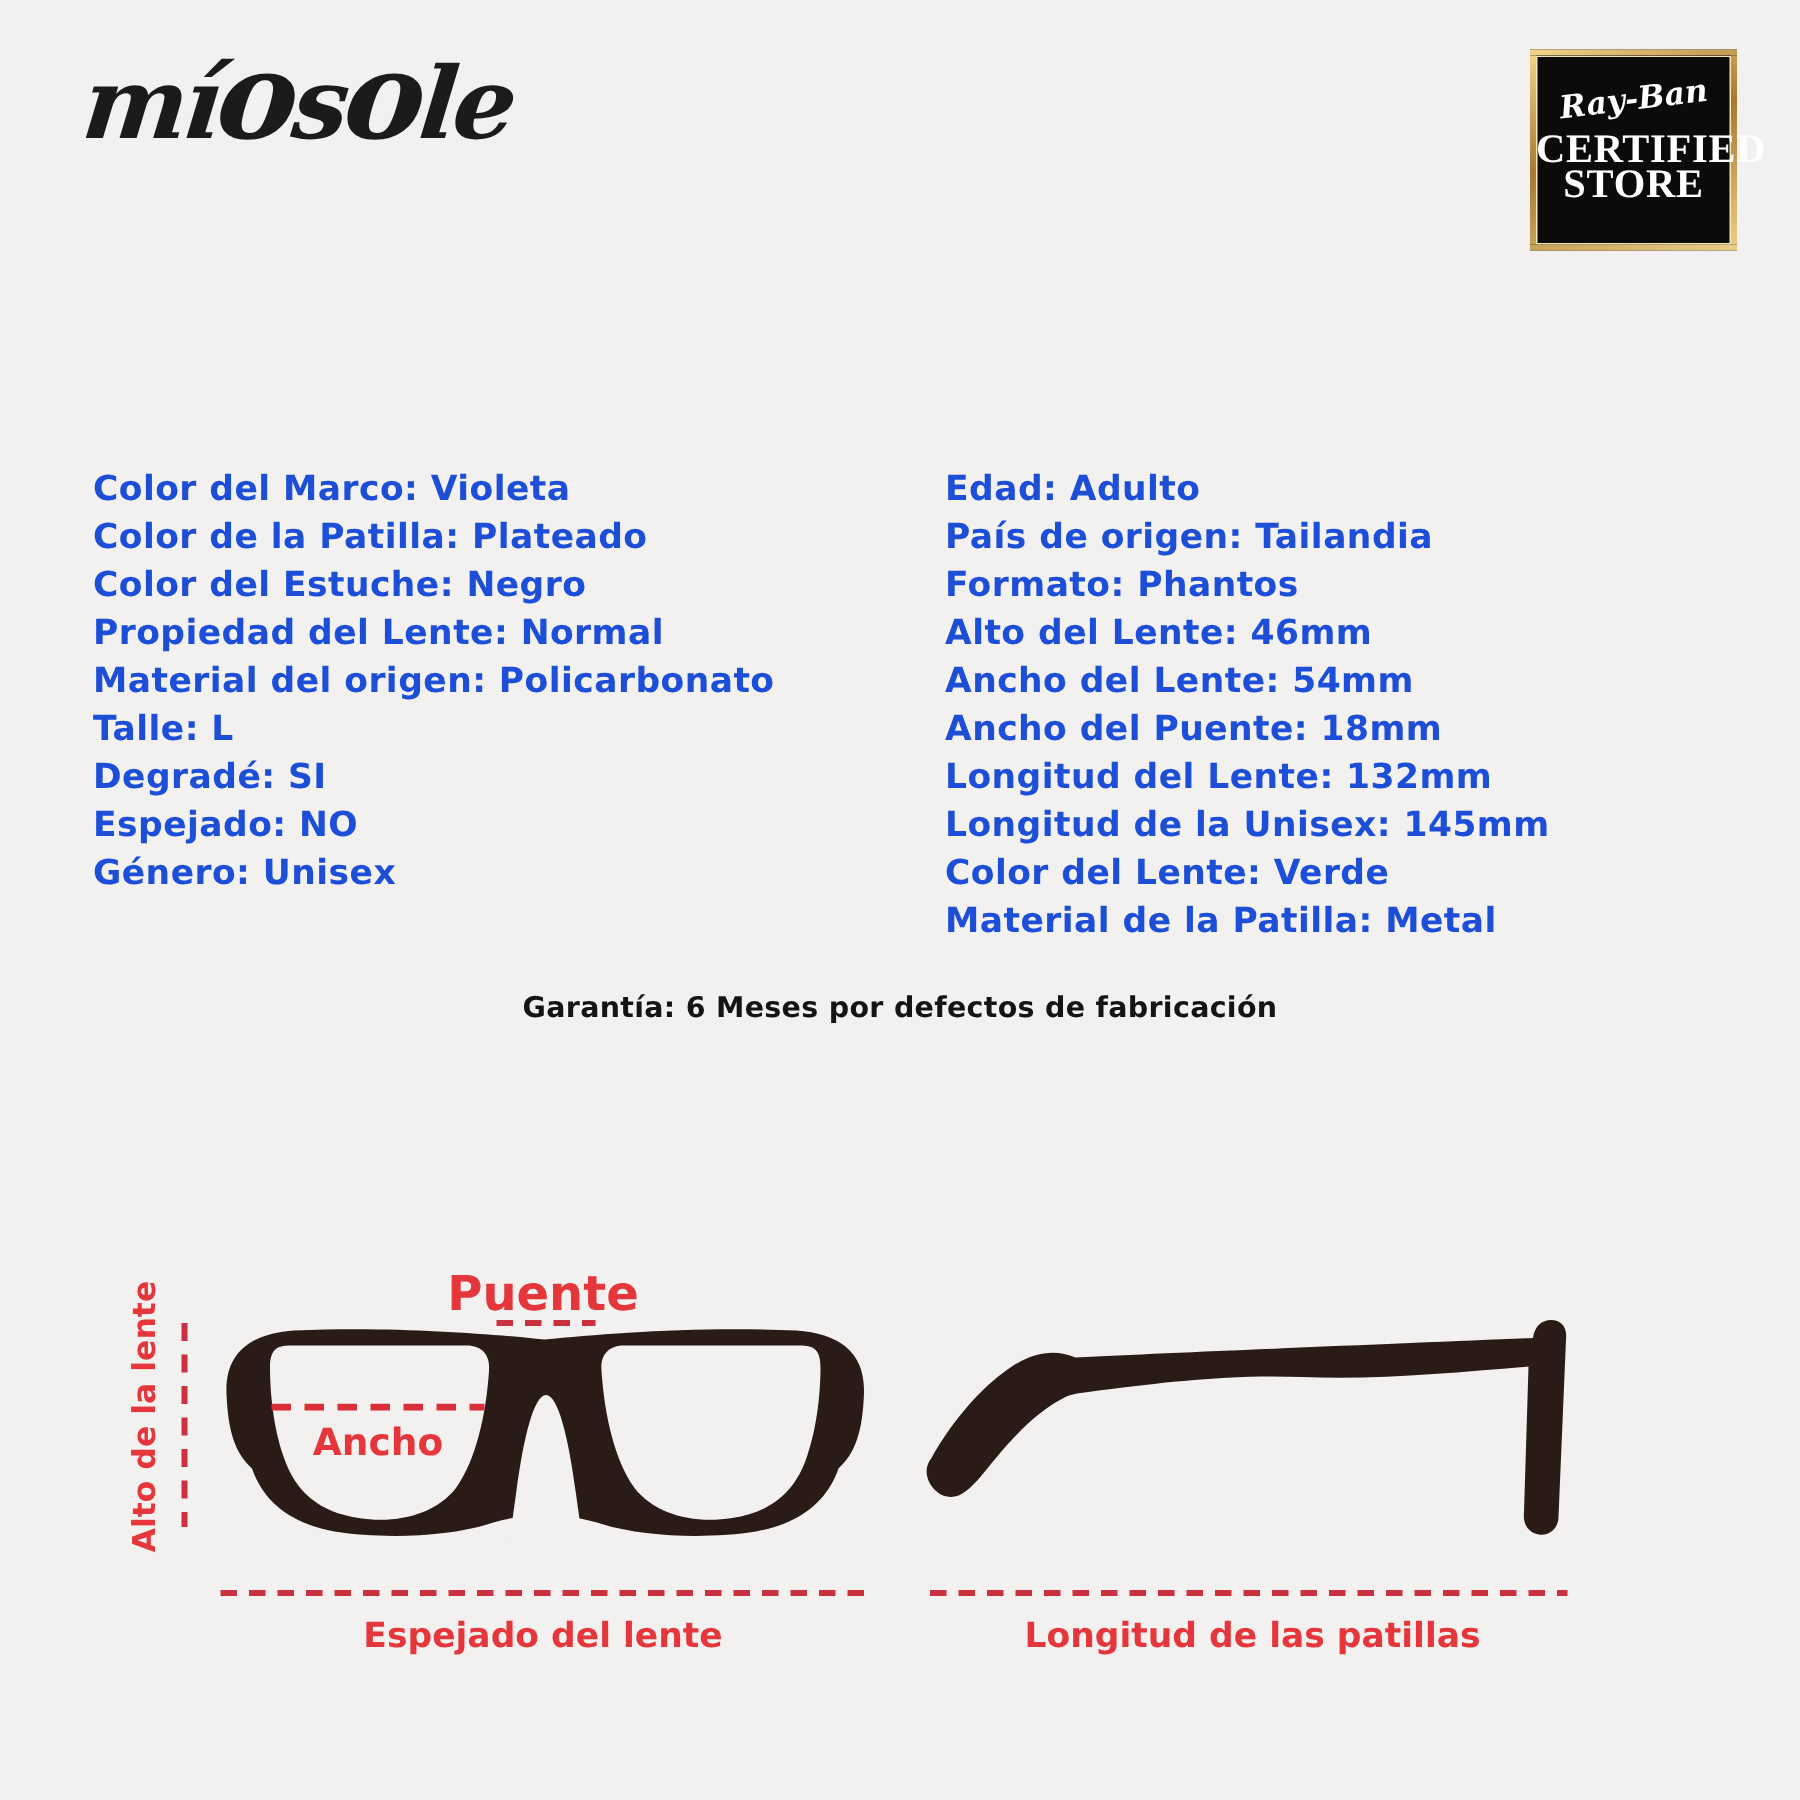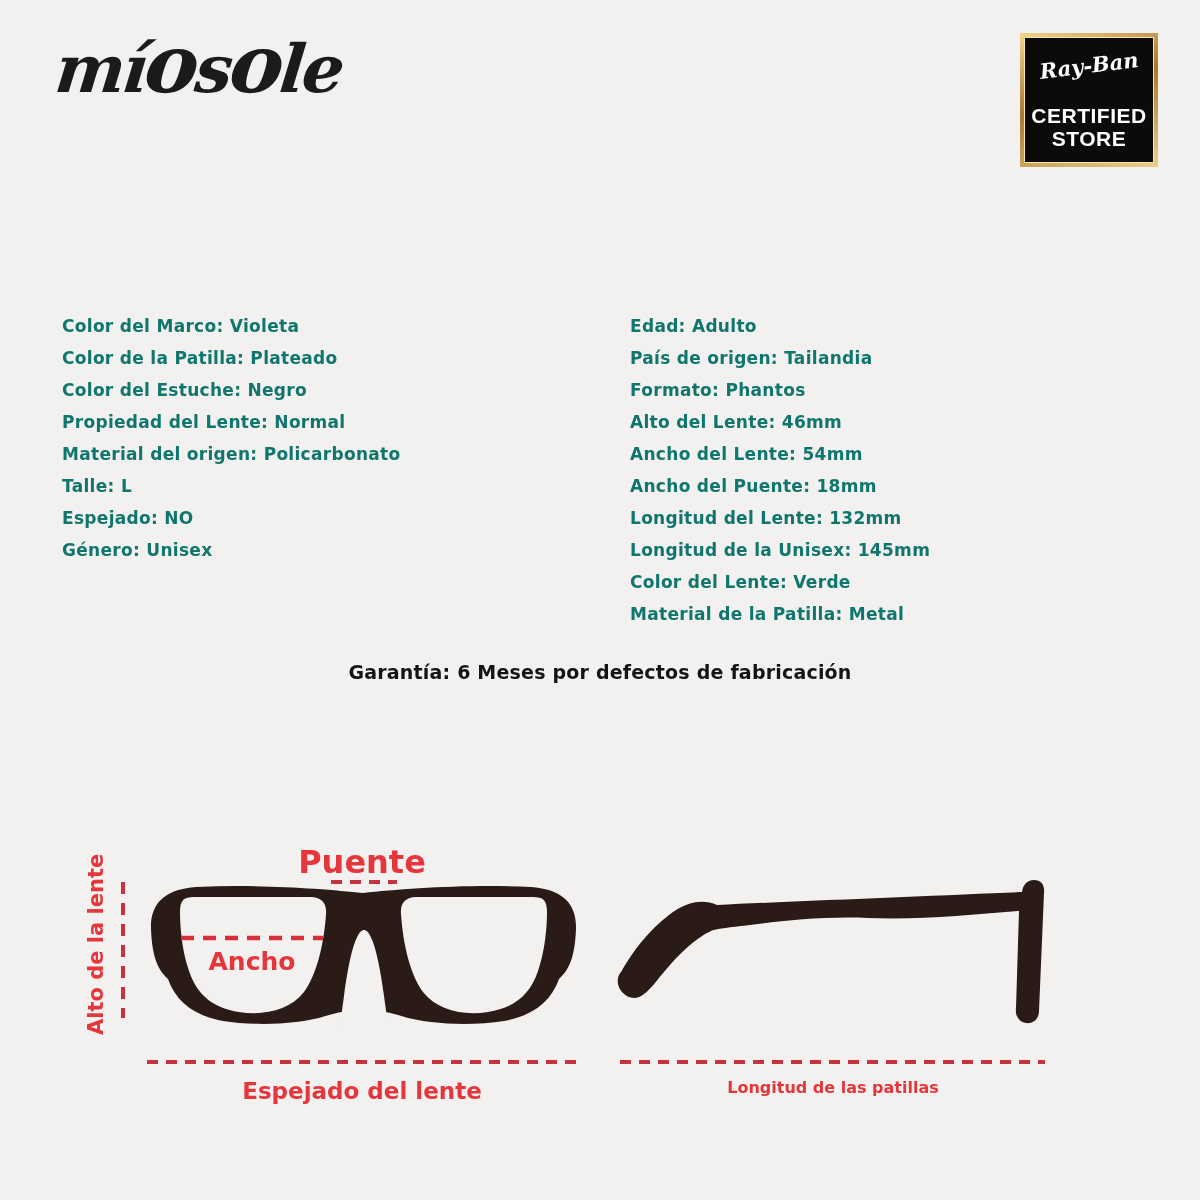--- a/index.html
+++ b/index.html
@@ -27,30 +27,30 @@
     border-image:linear-gradient(160deg,#f0d288 0%,#a8782f 45%,#e9cd85 100%) 1;
     box-shadow:inset 0 0 0 1px #f7e7b5;
     text-align:center;color:#ffffff;
   }
   .badge-script{
     margin-top:16px;
     font-family:"DejaVu Serif",serif;font-style:italic;font-weight:700;
     font-size:21px;transform:rotate(-7deg);
   }
   .badge-cert{
-    margin-top:26px;font-weight:700;font-size:21px;line-height:23px;
-    letter-spacing:.5px;font-family:Liberation Sans, sans-serif;
+    margin-top:10px;font-weight:700;font-size:27px;line-height:23px;
+    letter-spacing:.5px;font-family:Liberation Serif, serif;
   }
 
   
   .specs-col{
     position:absolute;top:310px;
     font-family:"DejaVu Sans",sans-serif;
-    font-weight:700;font-size:17px;line-height:32px;
-    color:#0f766e;letter-spacing:.3px;white-space:nowrap;
+    font-weight:700;font-size:23px;line-height:32px;
+    color:#1d4ed8;letter-spacing:.3px;white-space:nowrap;
   }
   .specs-col.left{left:62px;}
   .specs-col.right{left:630px;}
 
   .warranty{
     position:absolute;top:661px;left:0;width:100%;
     text-align:center;font-family:"DejaVu Sans",sans-serif;
     font-weight:700;font-size:19px;color:#141414;letter-spacing:.2px;
   }
 
@@ -62,21 +62,21 @@
     font-family:"DejaVu Sans",sans-serif;font-weight:600;
     text-align:center;white-space:nowrap;
   }
   .lbl-puente{left:292px;top:3px;width:140px;font-size:32px;}
   .lbl-ancho{left:182px;top:107px;width:140px;font-size:25px;}
   .lbl-alto{
     left:11px;top:98px;width:170px;height:24px;font-size:21px;
     transform:rotate(-90deg);transform-origin:center center;
   }
   .lbl-lens-length{left:212px;top:238px;width:300px;font-size:23px;}
-  .lbl-temple-length{left:683px;top:238px;width:300px;font-size:16px;}
+  .lbl-temple-length{left:683px;top:238px;width:300px;font-size:23px;}
 </style>
 </head>
 <body>
 
 <div class="canvas">
 
   <div class="logo">mí<span class="o">o</span>s<span class="o">o</span>le</div>
 
   <div class="badge">
     <div class="badge-script">Ray-Ban</div>
@@ -86,20 +86,21 @@
     </div>
   </div>
 
   <div class="specs-col left">
     <div>Color del Marco: Violeta</div>
     <div>Color de la Patilla: Plateado</div>
     <div>Color del Estuche: Negro</div>
     <div>Propiedad del Lente: Normal</div>
     <div>Material del origen: Policarbonato</div>
     <div>Talle: L</div>
+    <div>Degradé: SI</div>
     <div>Espejado: NO</div>
     <div>Género: Unisex</div>
   </div>
 
   <div class="specs-col right">
     <div>Edad: Adulto</div>
     <div>País de origen: Tailandia</div>
     <div>Formato: Phantos</div>
     <div>Alto del Lente: 46mm</div>
     <div>Ancho del Lente: 54mm</div>

